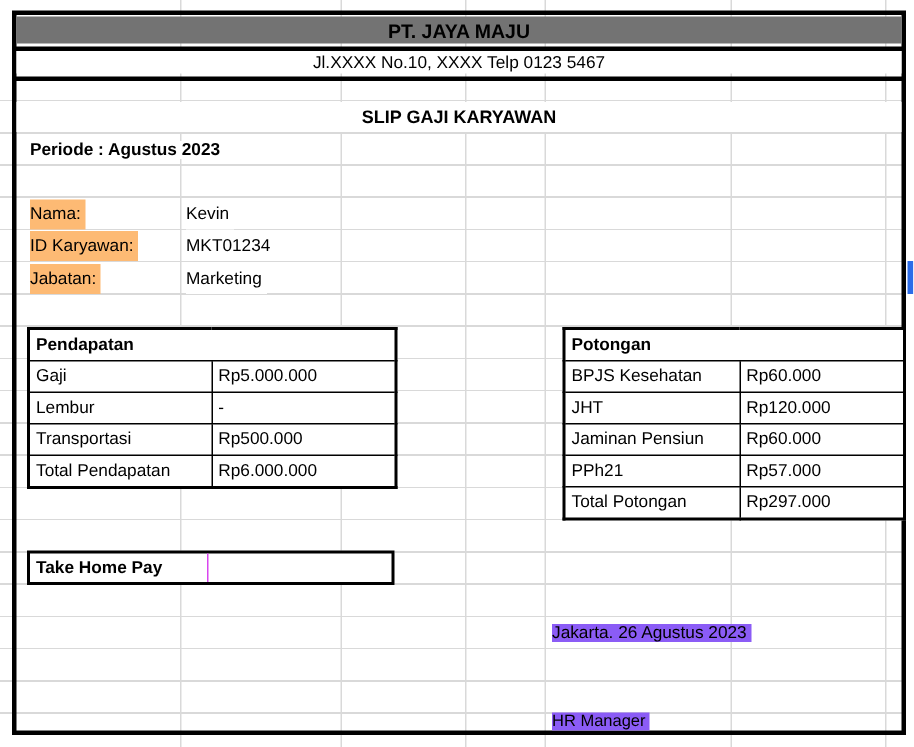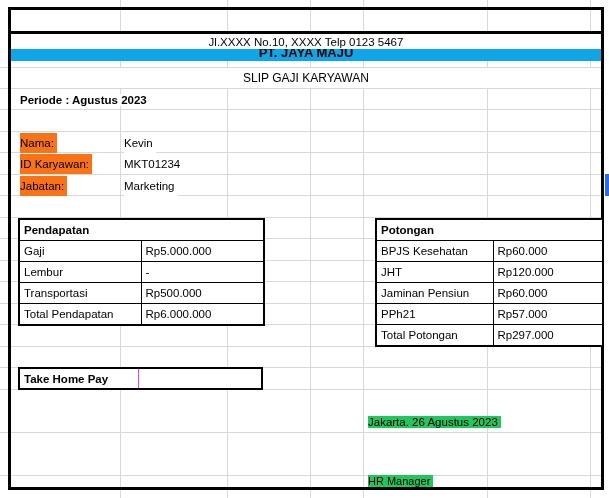--- a/index.html
+++ b/index.html
@@ -15,34 +15,34 @@
     background:repeating-linear-gradient(to bottom,
       transparent 0px,transparent 20.5px,#d9d9d9 20.5px,#d9d9d9 21.5px);
   }
   
   .frame{position:absolute;left:8px;top:7px;width:596px;height:483px;
          border:3px solid #000;box-sizing:border-box;}
   .sep{position:absolute;left:8px;width:596px;height:3px;background:#000;}
   .sep1{top:30.5px;} .sep2{top:50.5px;}
   
   .company-row{position:absolute;left:11px;top:11px;width:590px;height:18px;
-    display:flex;align-items:center;justify-content:center;background:#0ea5e9;
-    font-weight:bold;font-size:13px;margin-top:32px;}
+    display:flex;align-items:center;justify-content:center;background:#737373;
+    font-weight:bold;font-size:13px;}
   .address-row{position:absolute;left:11px;top:34px;width:590px;height:15px;
     display:flex;align-items:center;justify-content:center;background:#fff;
     font-size:11.5px;}
   .slip-title-row{position:absolute;left:11px;top:68px;width:590px;height:20px;
     display:flex;align-items:center;justify-content:center;background:#fff;
-    font-weight:normal;font-size:12px;}
+    font-weight:bold;font-size:12px;}
   .periode-row{position:absolute;left:20px;top:90px;height:20px;
     display:flex;align-items:center;font-weight:bold;font-size:11.5px;}
   .periode-row span{background:#fff;padding:0 3px 0 0;}
   
   .inforow{position:absolute;left:0;width:400px;height:20px;font-size:11.5px;}
-  .inforow .lab{position:absolute;left:20px;top:0;height:20px;display:flex;align-items:center;background:#f97316;padding-right:3px;}
+  .inforow .lab{position:absolute;left:20px;top:0;height:20px;display:flex;align-items:center;background:#fdba74;padding-right:3px;}
   .inforow .val{position:absolute;left:124px;top:0;height:20px;display:flex;align-items:center;background:#fff;padding-right:3px;}
   .row-nama{top:132.5px;} .row-id{top:154px;} .row-jabatan{top:175.5px;}
   
   table.doc-table{position:absolute;border-collapse:collapse;background:#fff;
     table-layout:fixed;font-size:11.5px;border:2px solid #000;padding-left:22px;}
   table.doc-table td{border:1px solid #000;height:20px;padding:0 2px 0 4px;
     overflow:hidden;white-space:nowrap;}
   table.doc-table td.hdr{font-weight:bold;}
   table.earn{left:18px;top:218px;width:245px;}
   table.deduct{left:363px;top:218px;width:227px;margin-left:12px;}
@@ -51,21 +51,21 @@
     box-sizing:border-box;border:2.5px solid #000;background:#fff;
     display:flex;font-size:11.5px;font-weight:bold;}
   .thp .thp-label{width:119px;border-right:1px solid #d946ef;display:flex;
     align-items:center;padding-left:4px;box-sizing:border-box;}
   .thp .thp-value{flex:1;display:flex;align-items:center;padding-left:5px;}
   
   .sig-date{position:absolute;left:368px;top:412px;height:19px;
     display:flex;align-items:center;font-size:11.5px;}
   .sig-role{position:absolute;left:368px;top:473px;height:16px;
     display:flex;align-items:center;font-size:11px;}
-  .sig-date span,.sig-role span{background:#22c55e;padding:0 3px 0 0;}
+  .sig-date span,.sig-role span{background:#8b5cf6;padding:0 3px 0 0;}
   
   .blue-thumb{position:absolute;left:605px;top:174px;width:4px;height:22px;
     background:#2b6ce8;}
 </style>
 </head>
 <body>
 
 <div class="stage">
 
   <div class="hlines"></div>

